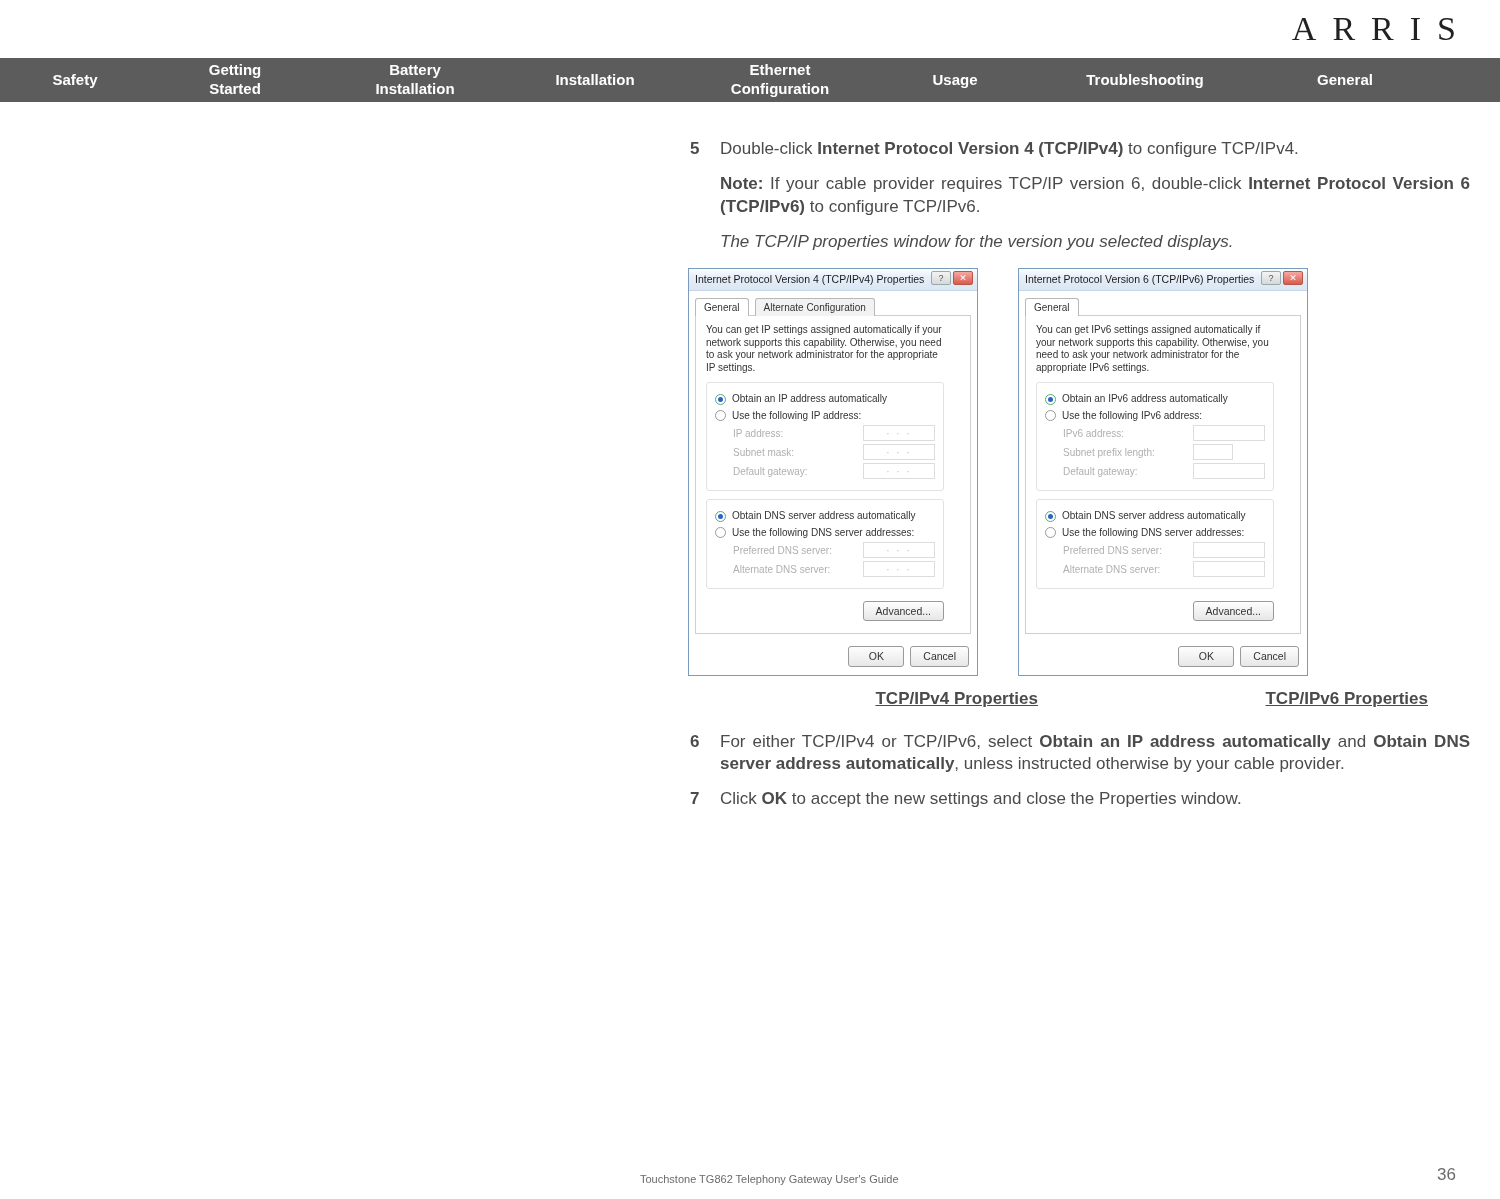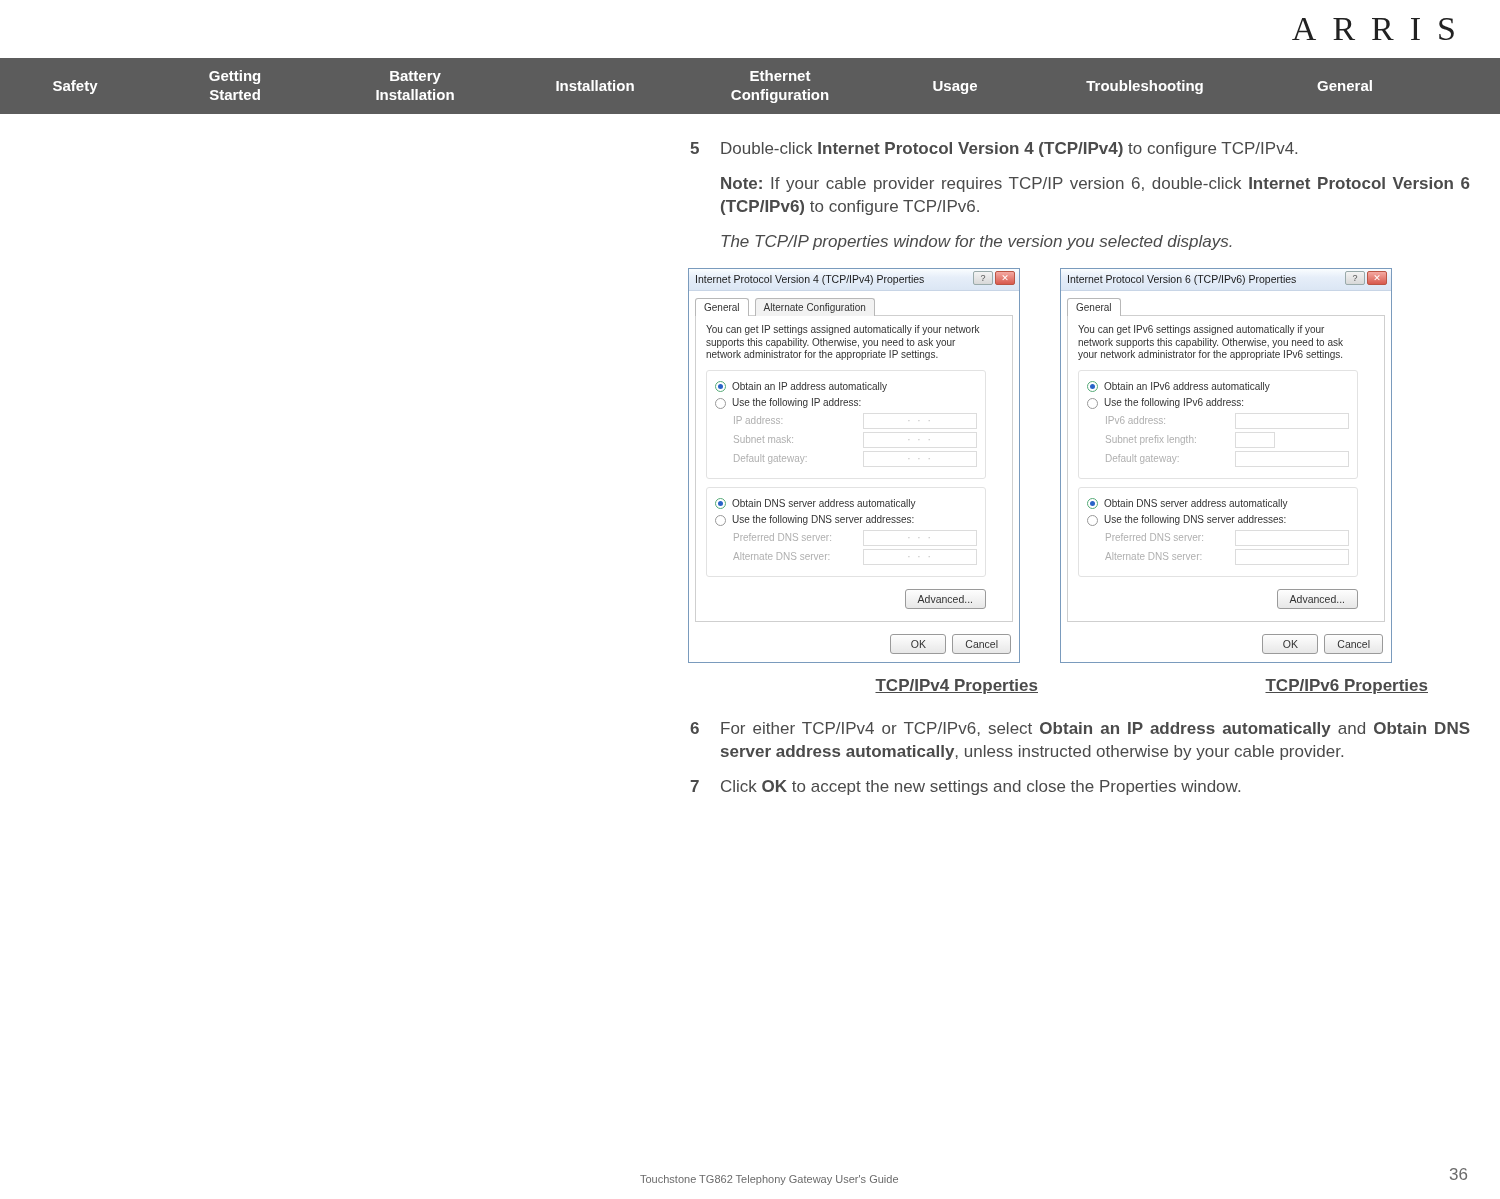--- a/index.html
+++ b/index.html
@@ -20,21 +20,21 @@
     font-size: 34px;
     letter-spacing: 16px;
     font-weight: 400;
     color: #222;
   }
   .navbar {
     position: absolute;
     top: 58px;
     left: 0;
     right: 0;
-    height: 56px;
+    height: 44px;
     background: #5c5c5c;
     display: flex;
     align-items: center;
     color: #fff;
     font-weight: bold;
     font-size: 15px;
   }
   .navbar .nav-item {
     text-align: center;
     line-height: 1.25;
@@ -66,21 +66,21 @@
   .italic-block { margin-left: 30px; margin-bottom: 14px; font-style: italic; }
   .b { font-weight: bold; }
 
   .dialogs-row {
     margin-left: -2px;
     display: flex;
     gap: 40px;
     margin-bottom: 6px;
   }
   .dialog {
-    width: 332px;
+    width: 290px;
     border: 1px solid #7a9bbd;
     background: #fff;
     font-family: Tahoma, sans-serif;
     font-size: 10px;
     color: #333;
   }
   .titlebar {
     height: 22px;
     background: linear-gradient(#fafdff, #e6eef9 40%, #dbe6f4);
     border-bottom: 1px solid #c8d5e6;
@@ -175,21 +175,21 @@
   .footer {
     position:absolute;
     bottom: 14px;
     left: 640px;
     color:#6b6b6b;
     font-size: 11px;
   }
   .page-num {
     position:absolute;
     bottom: 14px;
-    right: 32px;
+    right: 44px;
     color:#6b6b6b;
     font-size: 17px;
   }
 </style>
 </head>
 <body>
 
 <div class="logo">ARRIS</div>
 
 <div class="navbar">

